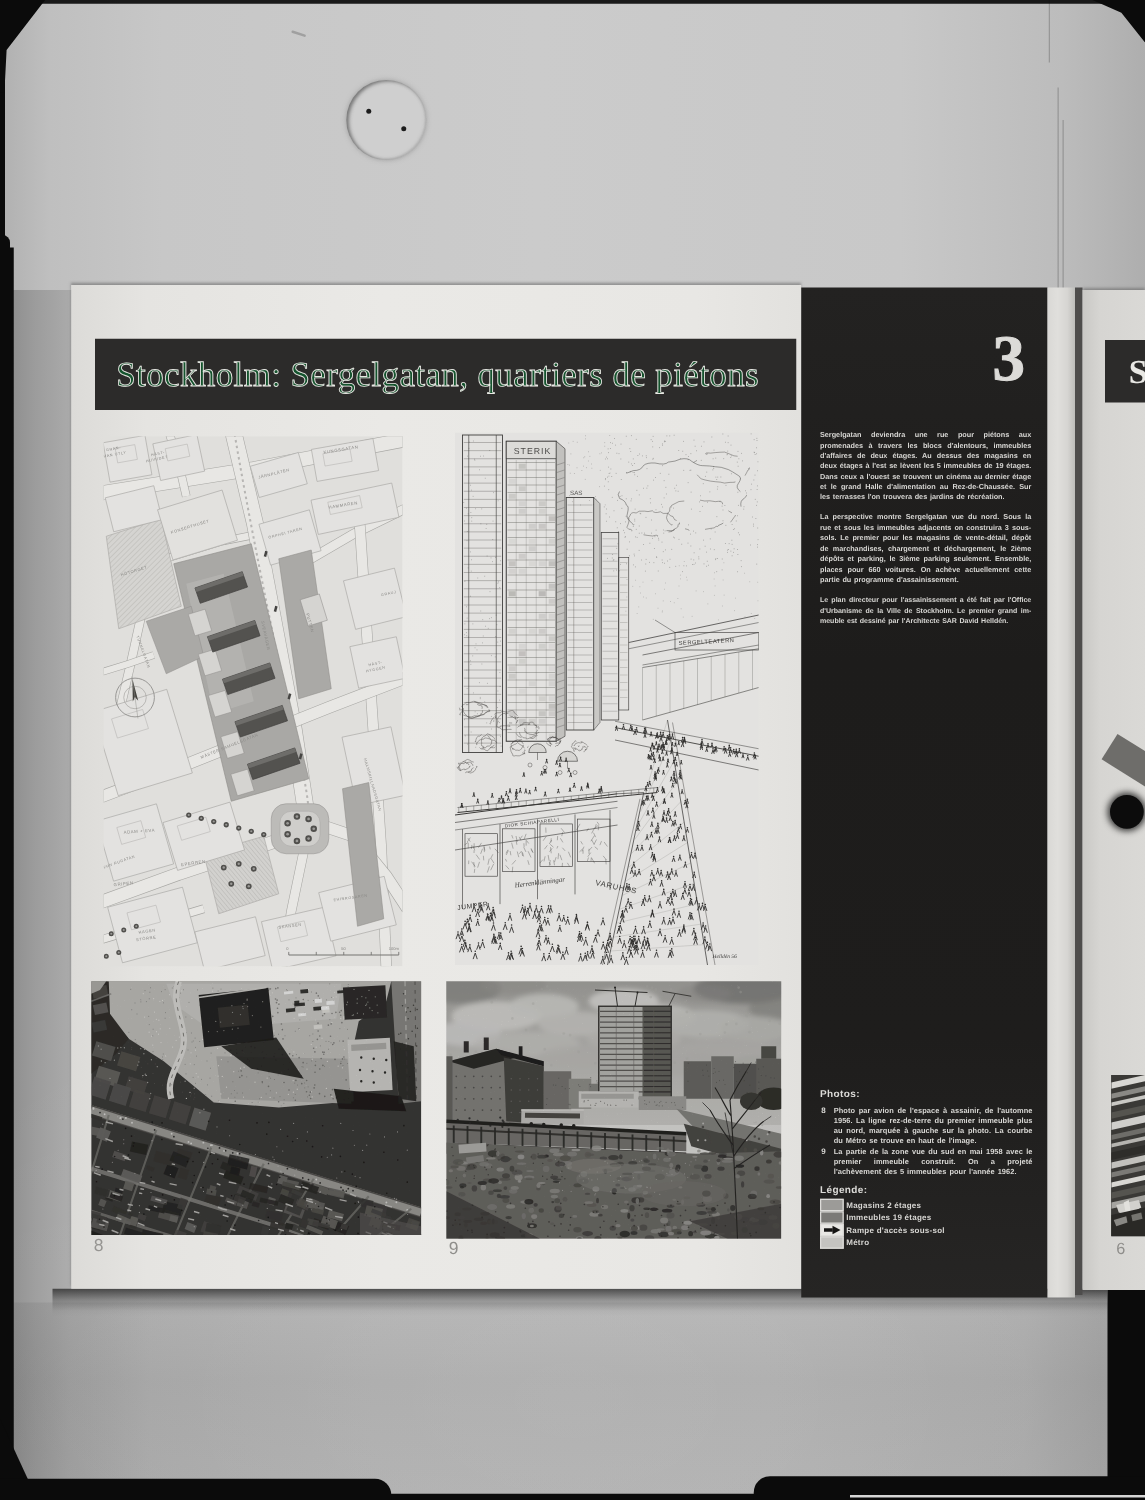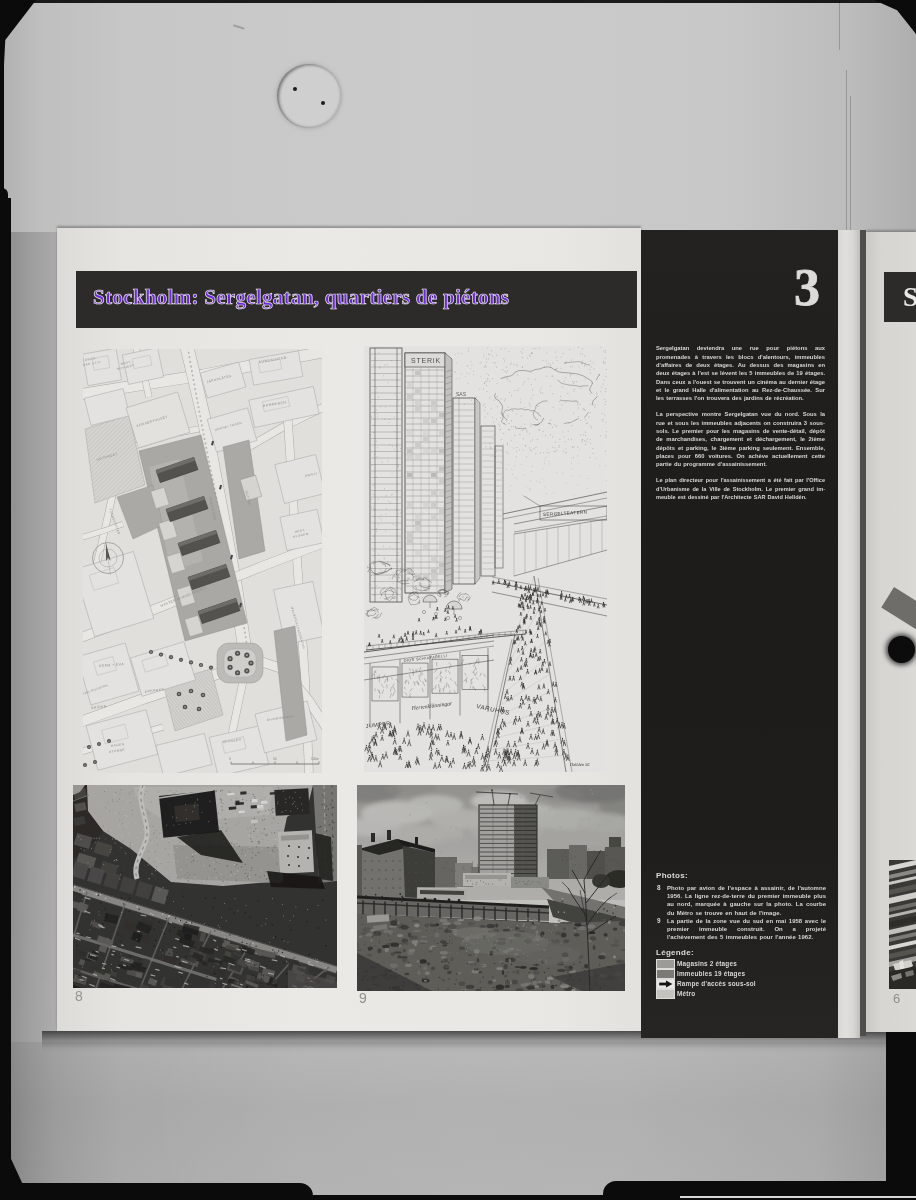--- a/index.html
+++ b/index.html
@@ -25,22 +25,22 @@
   .dot{border-radius:50%;background:#1c1c1c;}
   
   .crack{background:rgba(120,120,120,.55);}
   
   .film{background:#0b0b0b;}
   
   #panel{left:57px;top:228px;width:584px;height:803px;
     background:linear-gradient(90deg,#dcdbd8 0,#e5e4e1 60px,#eae9e6 250px,#e8e7e4 500px,#e2e1de 584px);
     box-shadow:0 -2px 2px rgba(90,90,90,.5);}
   #titlebar{left:76px;top:271px;width:561px;height:57px;background:#2c2b2a;}
-  #titletext{left:93px;top:285px;white-space:nowrap;color:#6d28d9;
-    font-family:"Liberation Serif",serif;font-weight:bold;font-size:21px;letter-spacing:.3px;-webkit-text-stroke:.7px #e9e8e4;}
+  #titletext{left:93px;top:285px;white-space:nowrap;color:#14532d;
+    font-family:"Liberation Serif",serif;font-weight:normal;font-size:28px;letter-spacing:.3px;-webkit-text-stroke:.7px #e9e8e4;}
   
   #sidebar{left:641px;top:230px;width:197px;height:808px;
     background:linear-gradient(180deg,#232221 0,#1d1c1b 300px,#1e1d1c 600px,#262524 808px);}
   #bignum{left:774px;top:262px;width:46px;text-align:right;color:#dcdbd8;
     font-family:"Liberation Serif",serif;font-weight:bold;font-size:52px;line-height:52px;-webkit-text-stroke:.8px #dcdbd8;}
   .sbtxt{color:#d8d7d4;font-size:11.6px;line-height:16.7px;font-weight:bold;
     text-align:justify;letter-spacing:0;word-spacing:1.1px;width:338px;
     transform:scale(.5);transform-origin:0 0;}
   #para1{left:656px;top:344px;}
   #para2{left:656px;top:410px;}

